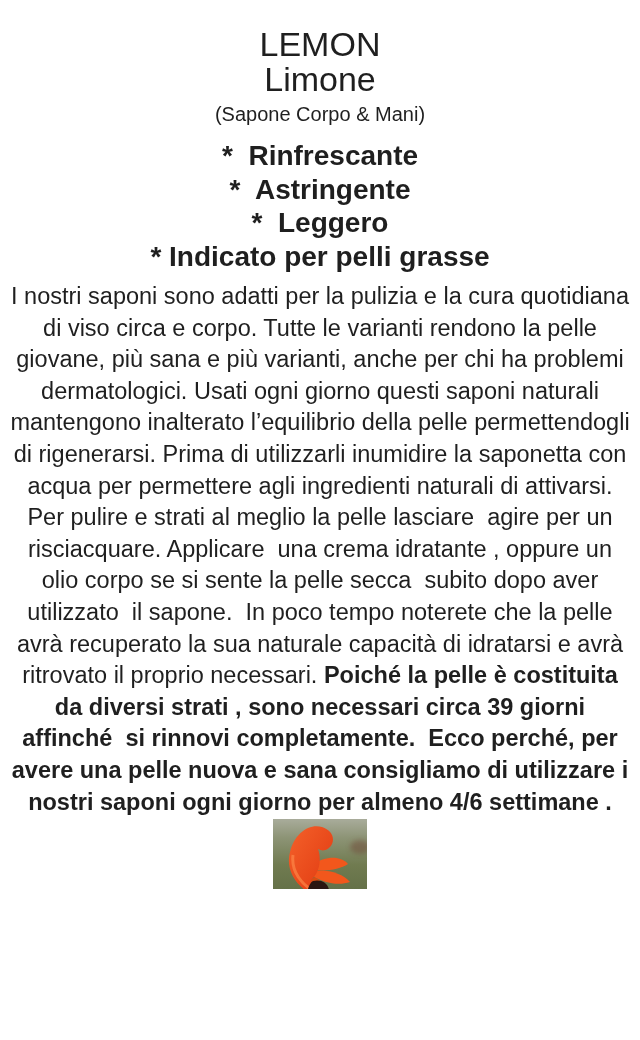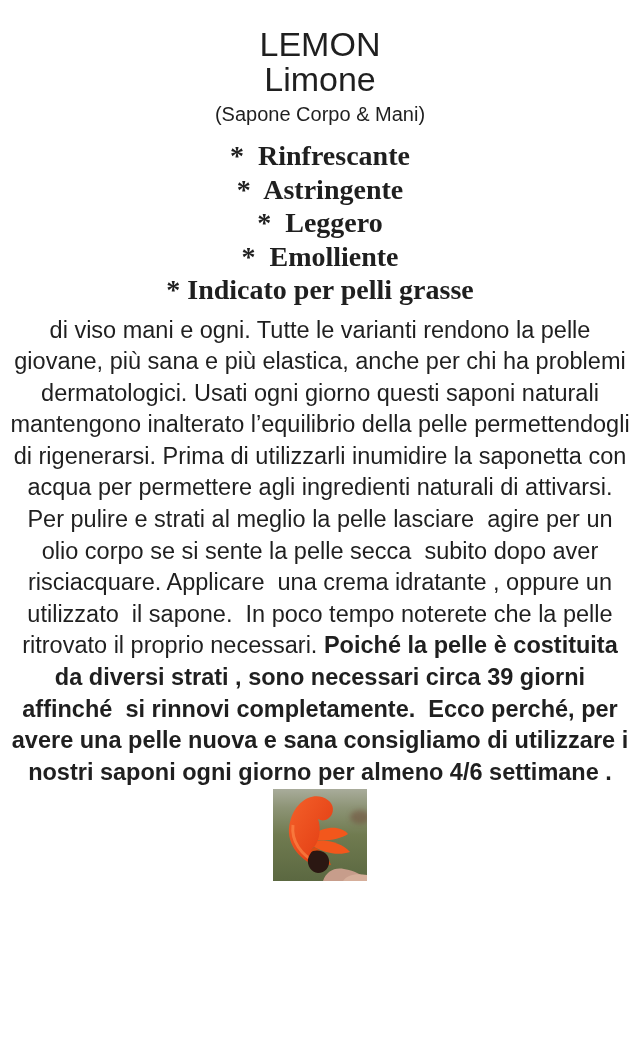--- a/index.html
+++ b/index.html
@@ -13,21 +13,21 @@
     background: #ffffff;
     font-family: "Liberation Sans", sans-serif;
     color: #1f1f1f;
     text-align: center;
     margin-top: 12px;
   }
   .title    { font-size: 34px; line-height: 35px; font-weight: 400; }
   .subtitle { font-size: 34px; line-height: 35px; font-weight: 400; }
   .ptype    { font-size: 20px; line-height: 35px; font-weight: 400; }
   .features { margin-top: 7px; }
-  .feature  { font-size: 28px; line-height: 33.5px; font-weight: 700; white-space: pre; font-family: Liberation Serif, serif; }
+  .feature  { font-size: 28px; line-height: 33.5px; font-weight: 700; white-space: pre; }
   .desc     { margin-top: 8px; }
   .dline    { font-size: 23.5px; line-height: 31.6px; white-space: pre; }
   .bold     { font-weight: 700; }
   .photo-wrap { height: 92px; margin-top: 1px; }
   .photo-wrap svg { display: inline-block; vertical-align: top; }
   .logo {
     margin-top: 11px;
     font-family: "DejaVu Serif", serif;
     font-style: italic;
     font-size: 40px;
@@ -41,35 +41,36 @@
 <div class="label">
 
   <div class="title">LEMON</div>
   <div class="subtitle">Limone</div>
   <div class="ptype">(Sapone Corpo &amp; Mani)</div>
 
   <div class="features">
     <div class="feature">*  Rinfrescante</div>
     <div class="feature">*  Astringente</div>
     <div class="feature">*  Leggero</div>
-    <div class="feature">*  Emolliente</div>
     <div class="feature">* Indicato per pelli grasse</div>
   </div>
 
   <div class="desc">
-    <div class="dline">di viso mani e ogni. Tutte le varianti rendono la pelle</div>
-    <div class="dline">giovane, più sana e più elastica, anche per chi ha problemi</div>
+    <div class="dline">I nostri saponi sono adatti per la pulizia e la cura quotidiana</div>
+    <div class="dline">di viso circa e corpo. Tutte le varianti rendono la pelle</div>
+    <div class="dline">giovane, più sana e più varianti, anche per chi ha problemi</div>
     <div class="dline">dermatologici. Usati ogni giorno questi saponi naturali</div>
     <div class="dline">mantengono inalterato l’equilibrio della pelle permettendogli</div>
     <div class="dline">di rigenerarsi. Prima di utilizzarli inumidire la saponetta con</div>
     <div class="dline">acqua per permettere agli ingredienti naturali di attivarsi.</div>
     <div class="dline">Per pulire e strati al meglio la pelle lasciare  agire per un</div>
+    <div class="dline">risciacquare. Applicare  una crema idratante , oppure un</div>
     <div class="dline">olio corpo se si sente la pelle secca  subito dopo aver</div>
-    <div class="dline">risciacquare. Applicare  una crema idratante , oppure un</div>
     <div class="dline">utilizzato  il sapone.  In poco tempo noterete che la pelle</div>
+    <div class="dline">avrà recuperato la sua naturale capacità di idratarsi e avrà</div>
     <div class="dline"><span>ritrovato il proprio necessari. </span><span class="bold">Poiché la pelle è costituita</span></div>
     <div class="dline bold">da diversi strati , sono necessari circa 39 giorni</div>
     <div class="dline bold">affinché  si rinnovi completamente.  Ecco perché, per</div>
     <div class="dline bold">avere una pelle nuova e sana consigliamo di utilizzare i</div>
     <div class="dline bold">nostri saponi ogni giorno per almeno 4/6 settimane .</div>
   </div>
 
   <div class="photo-wrap">
     <svg width="94" height="92" viewBox="0 0 94 92" role="img">
       <defs>

